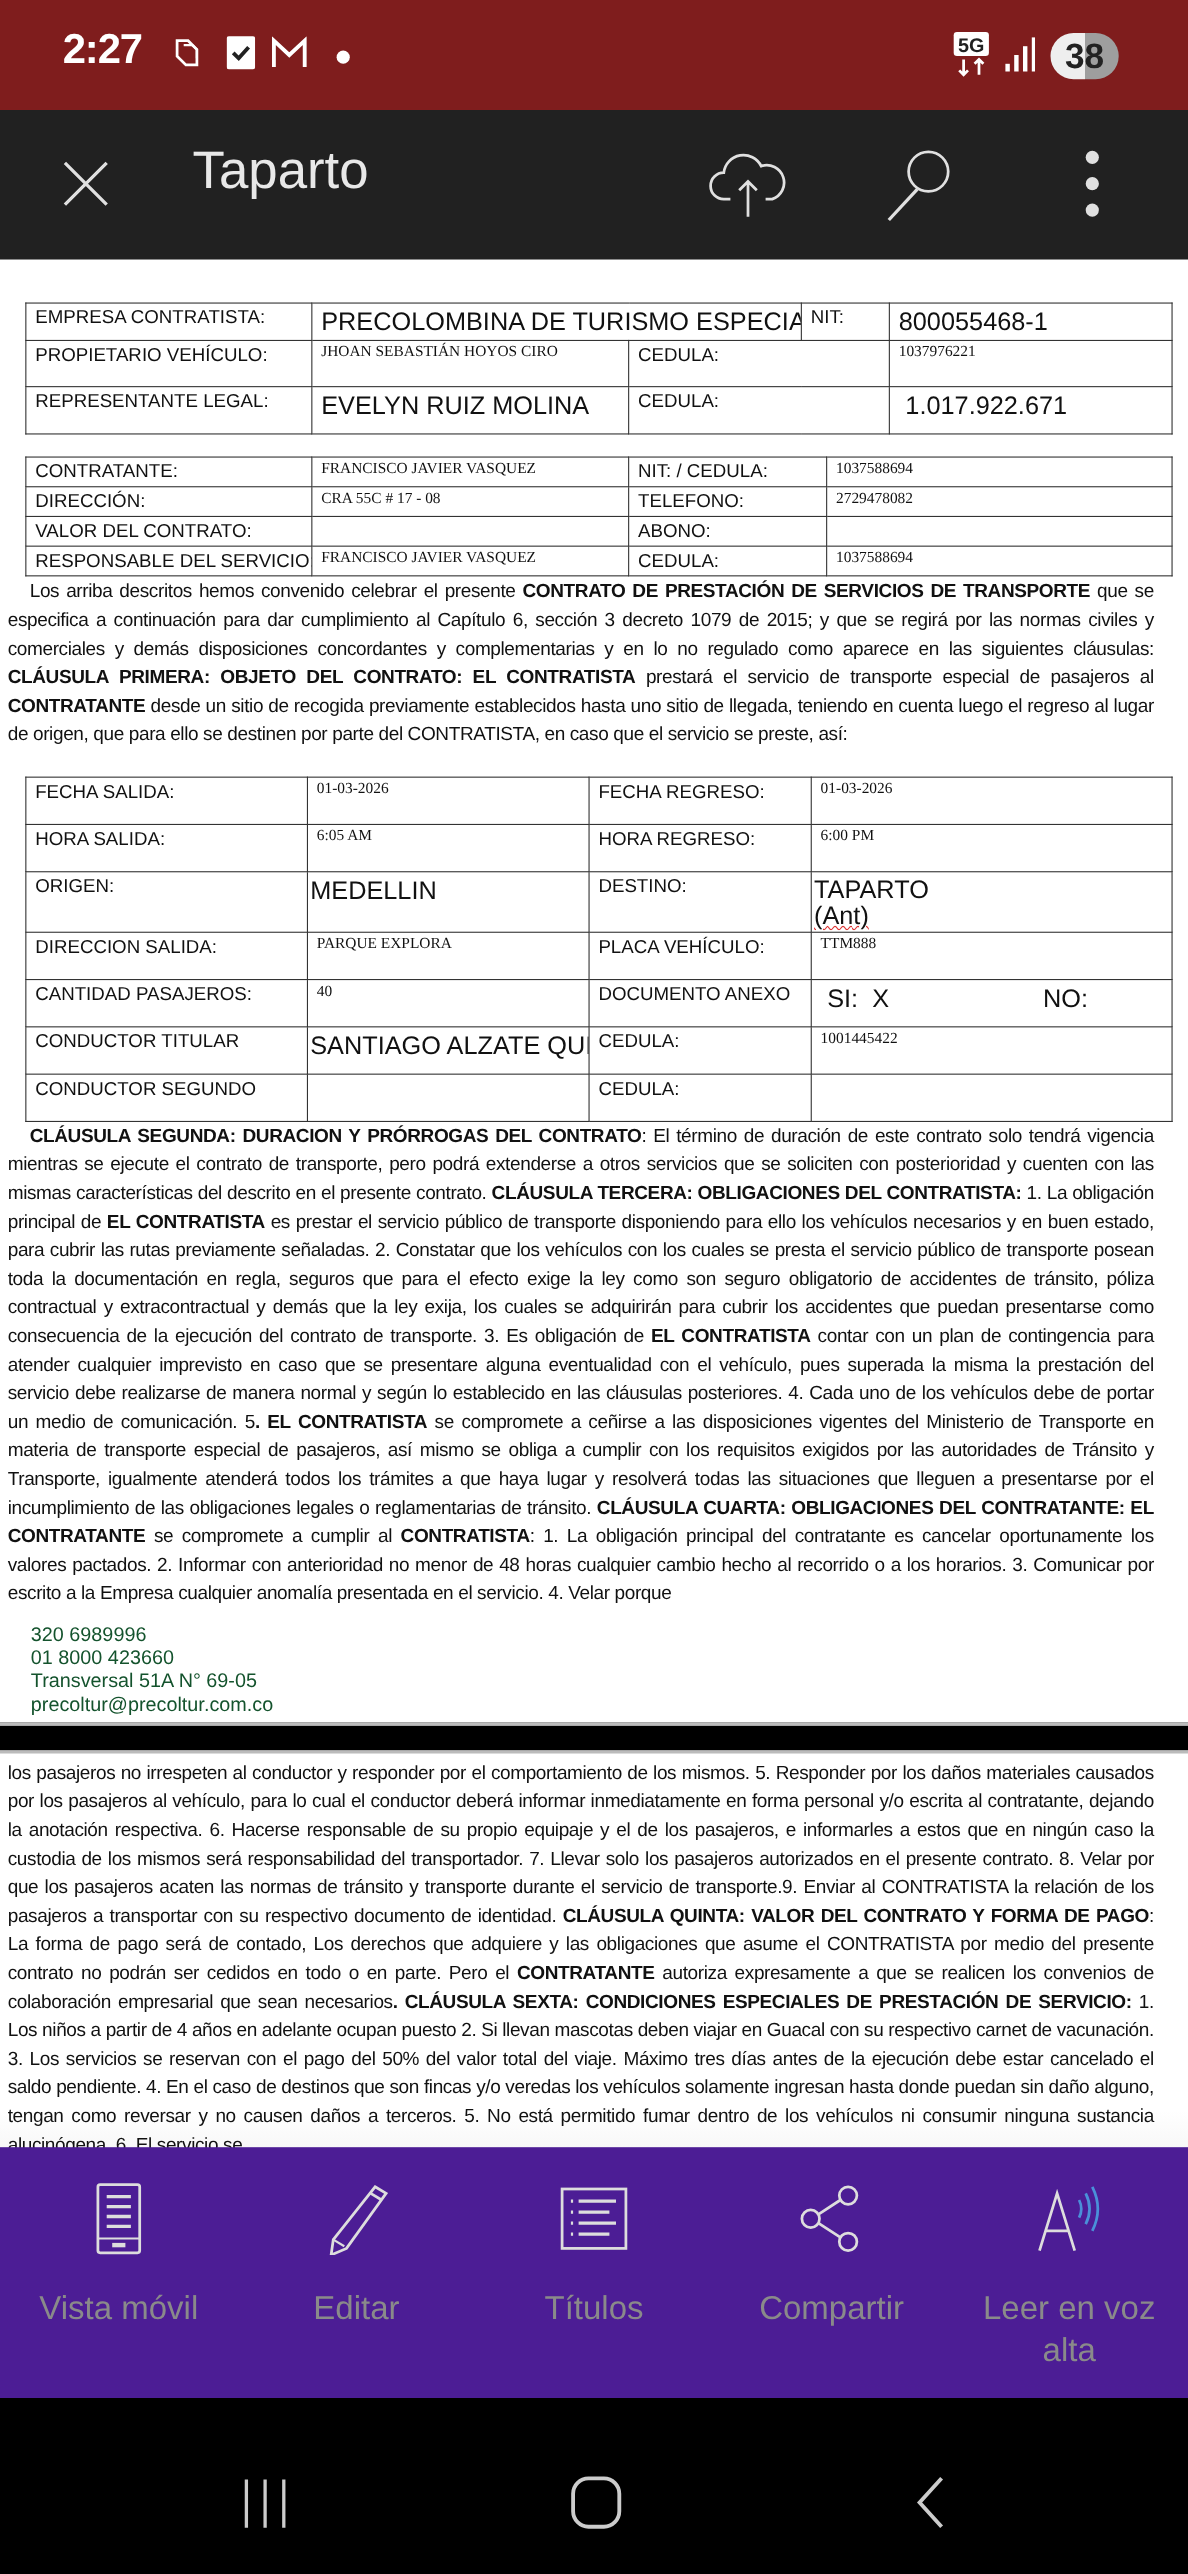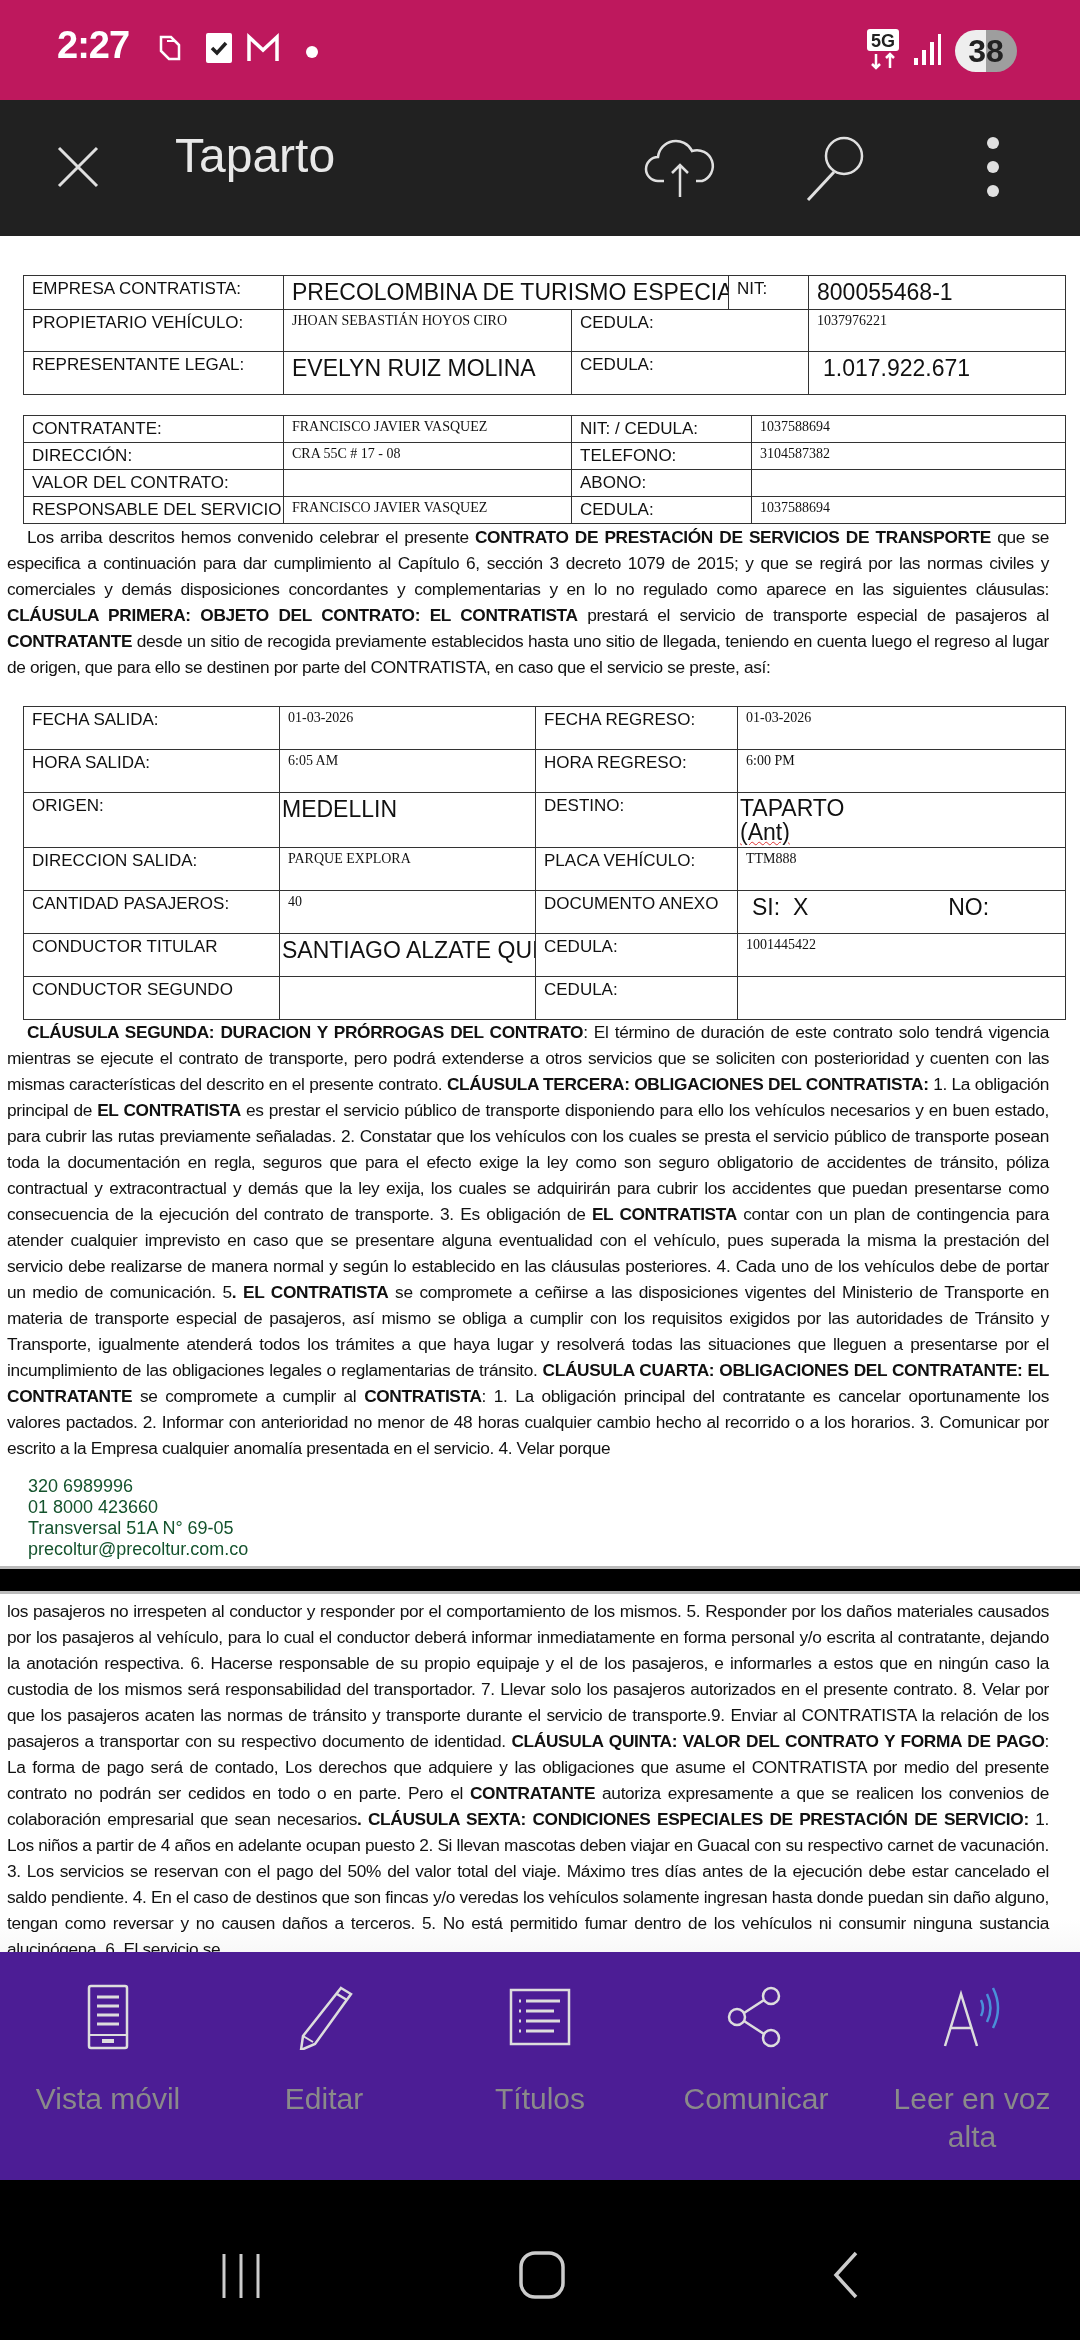--- a/index.html
+++ b/index.html
@@ -1,20 +1,20 @@
 <!DOCTYPE html>
 <html><head>
 <meta charset="utf-8">
 <style>
   * { box-sizing: border-box; margin: 0; padding: 0; }
   html, body { width: 1080px; height: 2340px; background: #000; overflow: hidden; }
   body { font-family: "Liberation Sans", sans-serif; position: relative; }
 
   
-  .statusbar { position: absolute; top: 0; left: 0; width: 1080px; height: 100px; background: #be185d; color: #fff; }
+  .statusbar { position: absolute; top: 0; left: 0; width: 1080px; height: 100px; background: #7f1d1d; color: #fff; }
   .sb-time { position: absolute; left: 57px; top: 24px; font-size: 38px; font-weight: bold; letter-spacing: -1px; }
   .sb-icon { position: absolute; top: 30px; height: 36px; display: flex; align-items: center; justify-content: center; }
   .sb-dot { position: absolute; left: 306px; top: 46px; width: 12px; height: 12px; border-radius: 50%; background: #fff; }
   .battery { position: absolute; left: 955px; top: 30px; width: 62px; height: 42px; border-radius: 21px; overflow: hidden; display:flex; align-items:center; justify-content:center; background: linear-gradient(90deg, #eee 0 50%, #9e9e9e 50% 100%); color: #222; font-size: 32px; font-weight: bold; }
 
   
   .appbar { position: absolute; top: 100px; left: 0; width: 1080px; height: 136px; background: #212121; }
   .appbar .title { position: absolute; left: 175px; top: 28px; font-size: 48px; color: #e8e8e8; }
   .ab-btn { position: absolute; top: 22px; width: 90px; height: 90px; display: flex; align-items: center; justify-content: center; }
 
@@ -161,21 +161,21 @@
           <tr style="height:27px;">
         <td>CONTRATANTE:</td>
         <td class="val">FRANCISCO JAVIER VASQUEZ</td>
         <td>NIT: / CEDULA:</td>
         <td class="val">1037588694</td>
       </tr>
       <tr style="height:27px;">
         <td>DIRECCIÓN:</td>
         <td class="val">CRA 55C # 17 - 08</td>
         <td>TELEFONO:</td>
-        <td class="val">3104587382</td>
+        <td class="val">2729478082</td>
       </tr>
       <tr style="height:27px;">
         <td>VALOR DEL CONTRATO:</td>
         <td class="val"></td>
         <td>ABONO:</td>
         <td class="val"></td>
       </tr>
       <tr style="height:27px;">
         <td>RESPONSABLE DEL SERVICIO:</td>
         <td class="val">FRANCISCO JAVIER VASQUEZ</td>
@@ -297,21 +297,21 @@
   </div>
   <div class="tb-item">
     <div class="tb-icon">
       <svg width="62" height="66" viewBox="0 0 62 66">
           <circle cx="46" cy="12" r="8" fill="none" stroke="#ddd" stroke-width="2.5"></circle>
           <circle cx="12" cy="33" r="8" fill="none" stroke="#ddd" stroke-width="2.5"></circle>
           <circle cx="46" cy="54" r="8" fill="none" stroke="#ddd" stroke-width="2.5"></circle>
           <path d="M19 29 L39 16 M19 37 L39 50" stroke="#ddd" stroke-width="2.5"></path>
         </svg>
     </div>
-    <div class="tb-label">Comunicar</div>
+    <div class="tb-label">Compartir</div>
   </div>
   <div class="tb-item">
     <div class="tb-icon">
       <svg width="66" height="66" viewBox="0 0 66 66">
           <path d="M6 62 L22 10 L38 62 M12 44 h20" fill="none" stroke="#ddd" stroke-width="2.5"></path>
           <path d="M42 16 q4 8 0 16" fill="none" stroke="#4a90d9" stroke-width="2.5"></path>
           <path d="M48 10 q7 14 0 28" fill="none" stroke="#4a90d9" stroke-width="2.5"></path>
           <path d="M54 4 q10 20 0 40" fill="none" stroke="#4a90d9" stroke-width="2.5"></path>
         </svg>
     </div>

